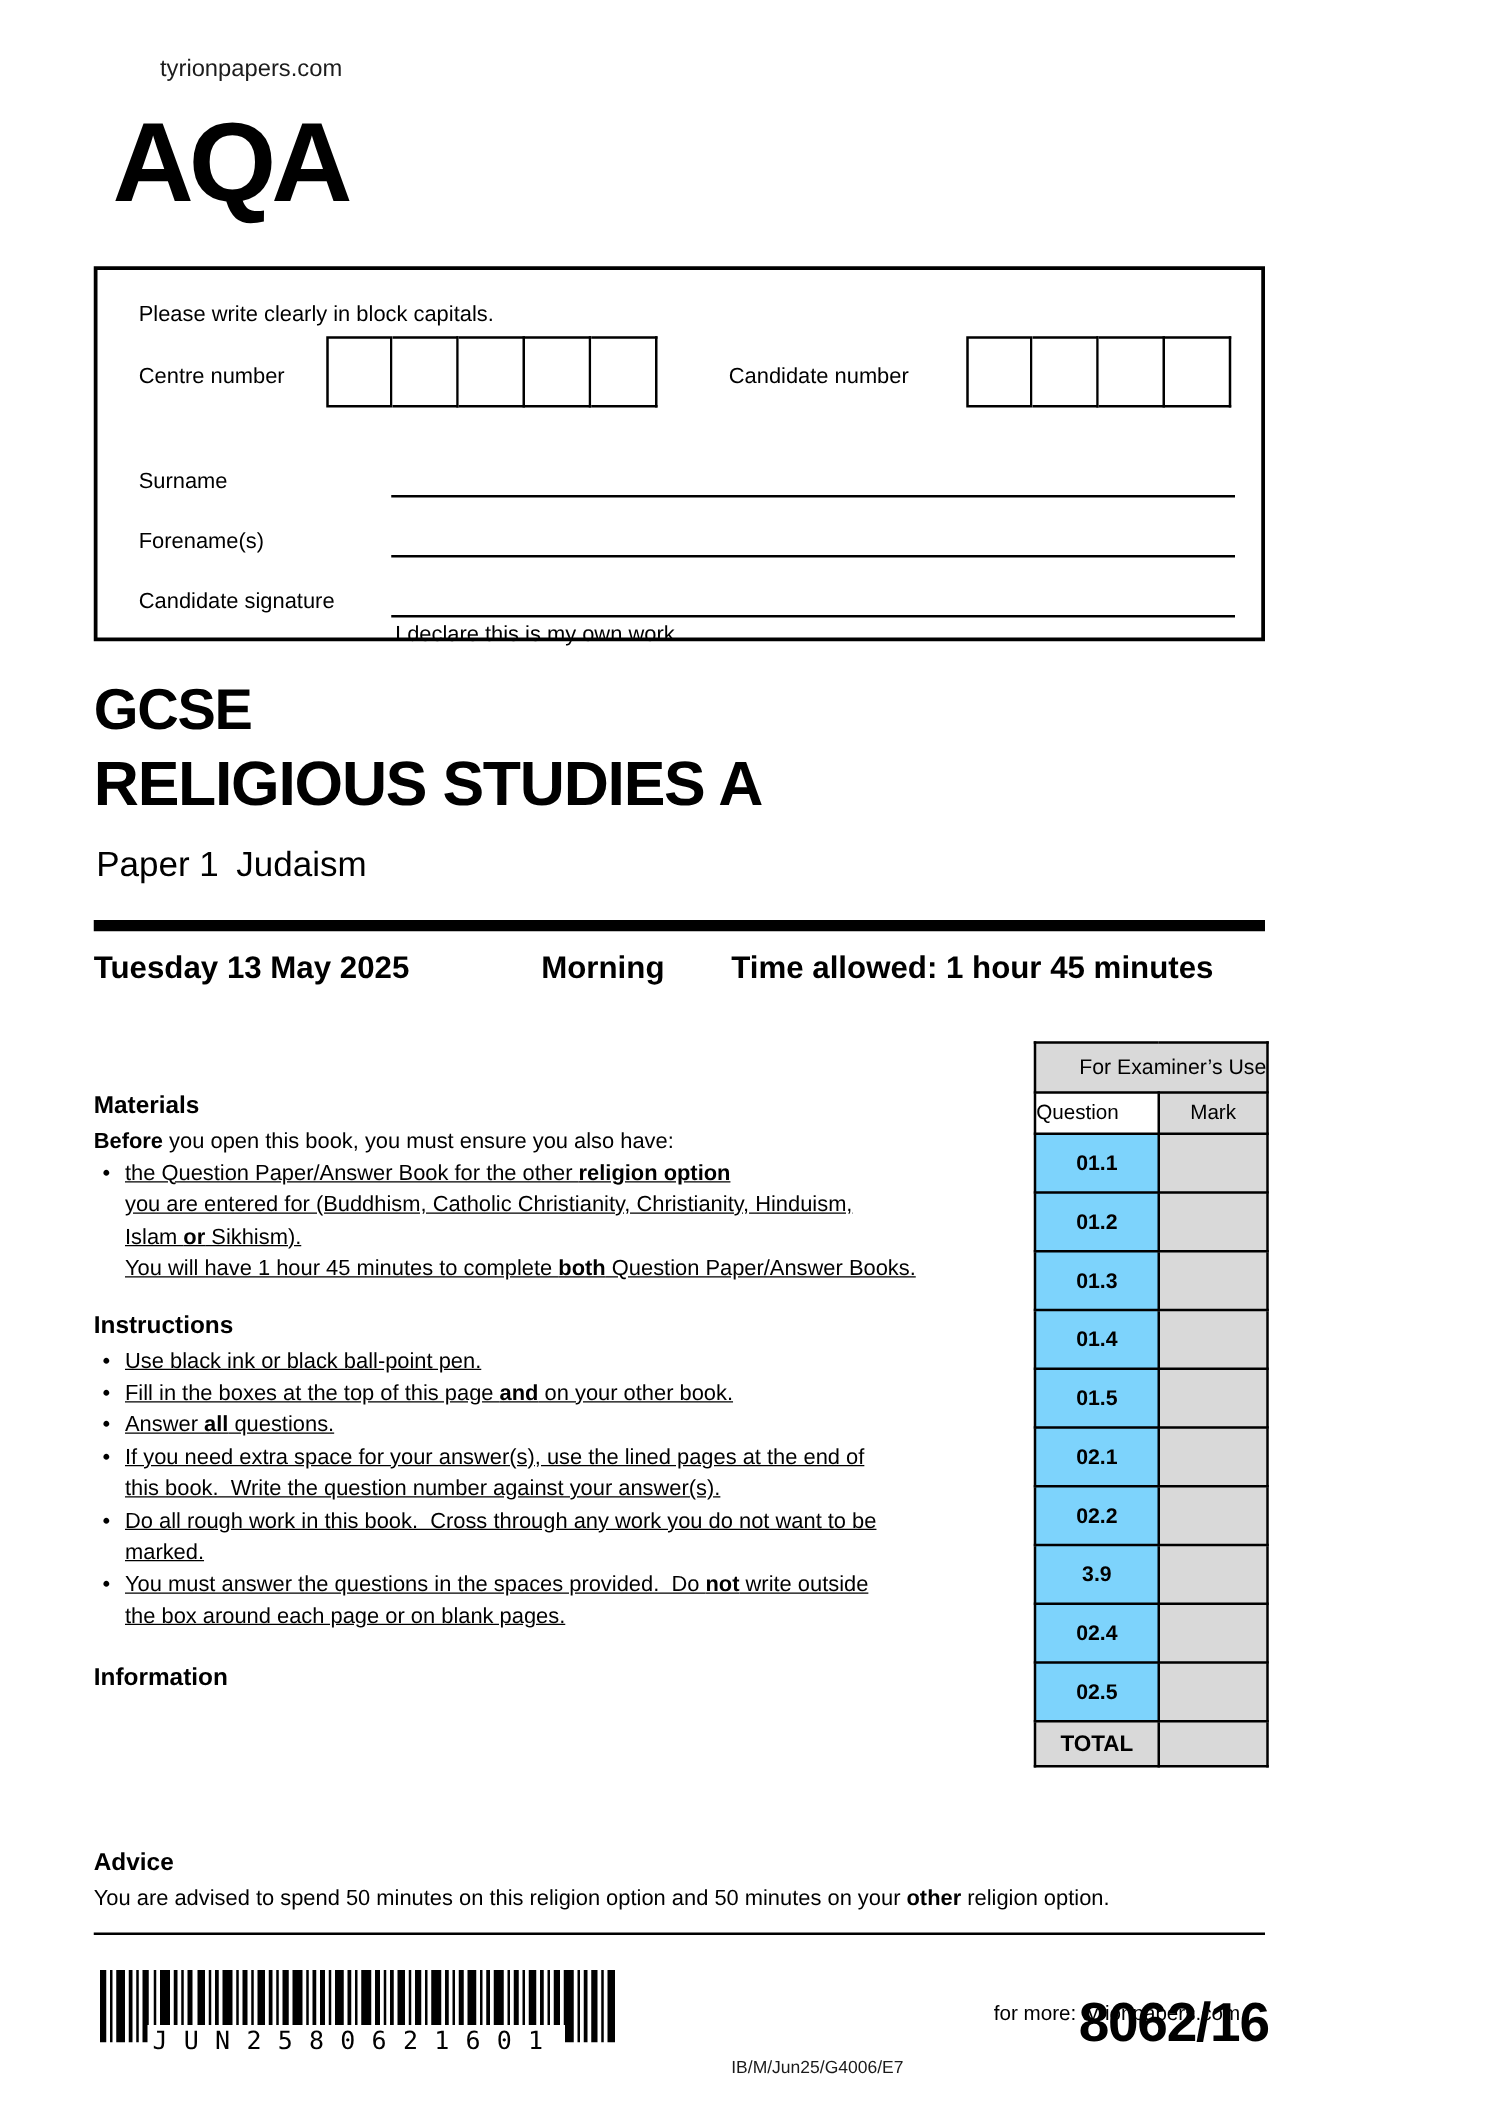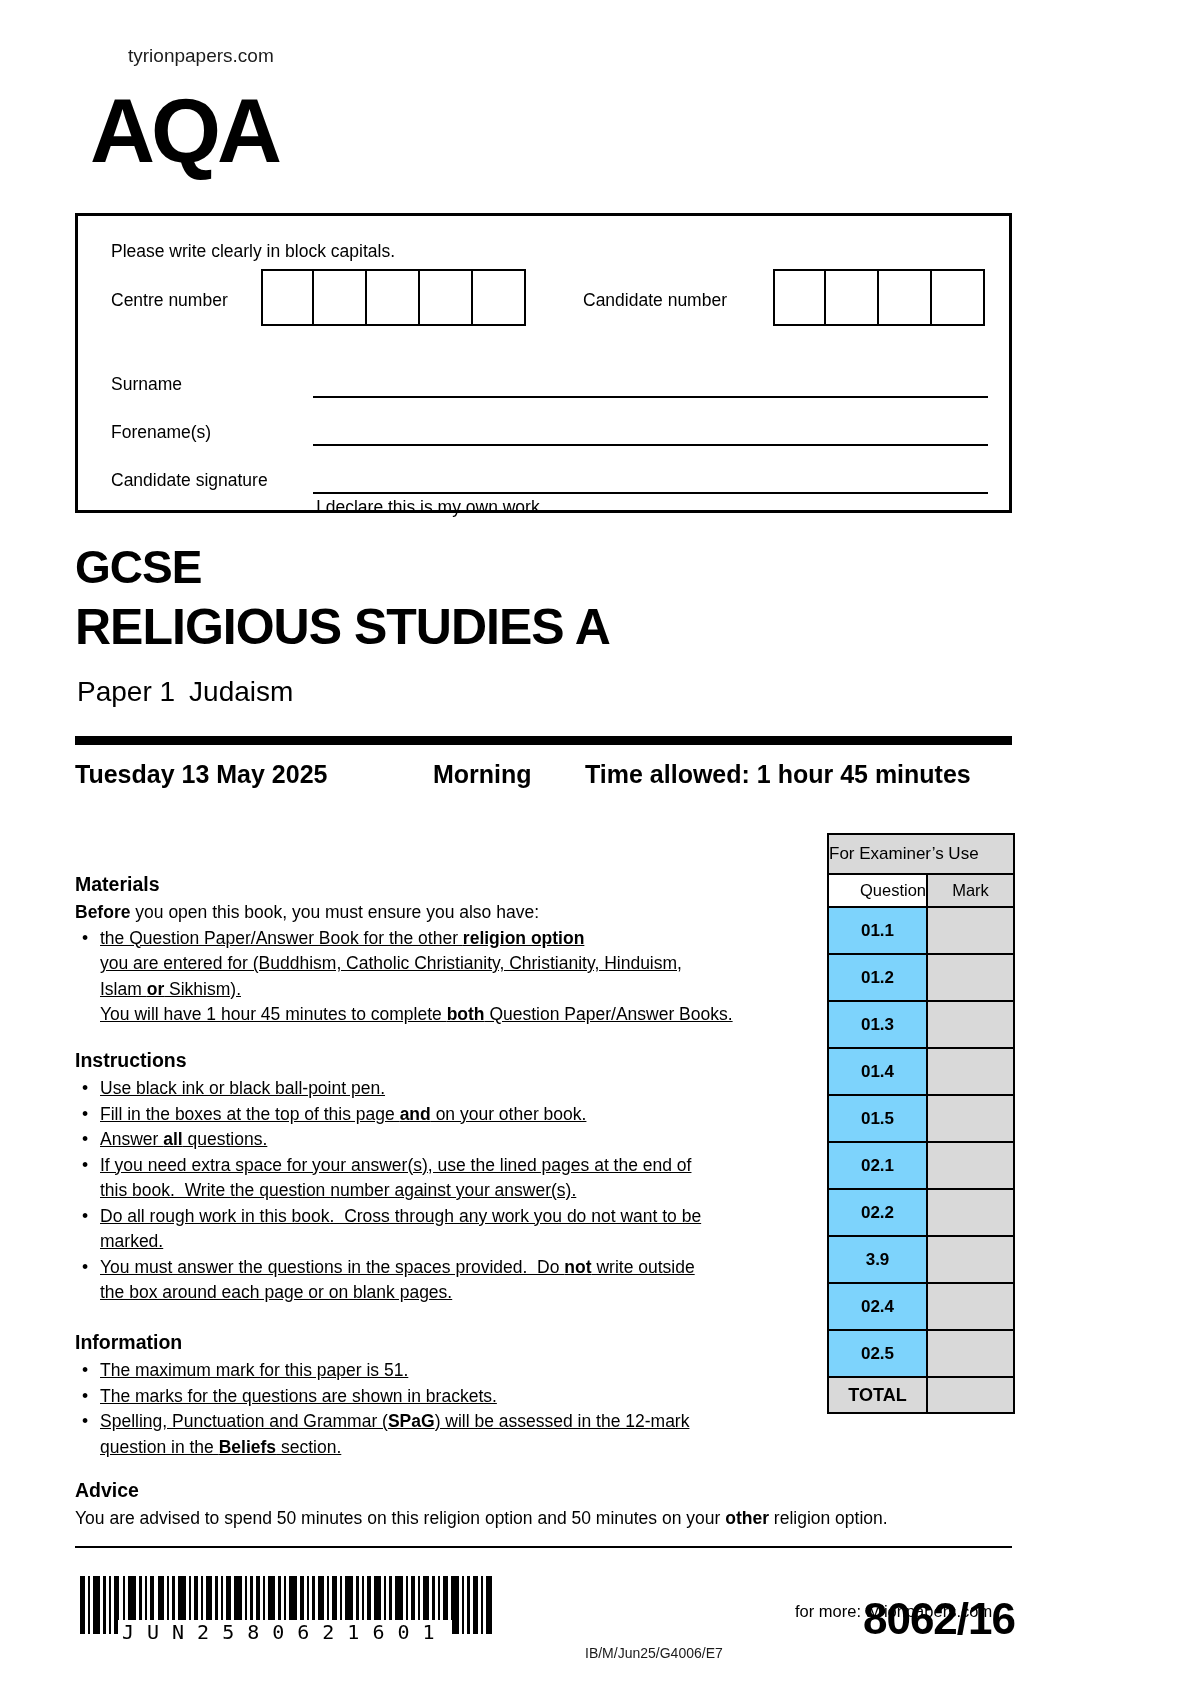--- a/index.html
+++ b/index.html
@@ -45,22 +45,22 @@
   .section li { position:relative; padding-left:25px;text-decoration:underline; }
   .section li::before { content:"\2022"; position:absolute; left:7px; top:0; }
   .sec-materials { left:75px; top:872px; width:760px; }
   .sec-instructions { left:75px; top:1048px; width:760px; }
   .sec-information { left:75px; top:1330px; width:900px; }
   .sec-advice { left:75px; top:1478px; width:945px; }
 
   
   .examiner { left:827px; top:833px; border-collapse:collapse; }
   .examiner td, .examiner th { border:2.5px solid #000; font-weight:400; }
-  .examiner .title-cell { width:186px; height:40px; text-align:left; font-size:17px; background:#d9d9d9; }
-  .examiner .hdr-q { width:99px; height:33px; text-align:right; font-size:16.5px; background:#fff; }
+  .examiner .title-cell { width:186px; height:40px; text-align:right; font-size:17px; background:#d9d9d9; }
+  .examiner .hdr-q { width:99px; height:33px; text-align:left; font-size:16.5px; background:#fff; }
   .examiner .hdr-m { width:87px; text-align:center; font-size:16.5px; background:#d9d9d9; }
   .examiner .q-cell { height:47px; text-align:center; font-size:17px; font-weight:700; background:#7dd3fc; }
   .examiner .m-cell { background:#d9d9d9; }
   .examiner .total-q { height:36px; text-align:center; font-size:18px; font-weight:700; background:#d9d9d9; }
   .examiner .total-m { background:#d9d9d9; }
 
   
   .rule-thin { left:75px; top:1546px; width:937px; height:2px; background:#000; }
   .barcode-wrap { left:80px; top:1576px; width:412px; height:70px; }
   .barcode-text {
@@ -140,25 +140,20 @@
       <li>Fill in the boxes at the top of this page <b>and</b> on your other book.</li>
       <li>Answer <b>all</b> questions.</li>
       <li>If you need extra space for your answer(s), use the lined pages at the end of<br>this book.  Write the question number against your answer(s).</li>
       <li>Do all rough work in this book.  Cross through any work you do not want to be<br>marked.</li>
       <li>You must answer the questions in the spaces provided.  Do <b>not</b> write outside<br>the box around each page or on blank pages.</li>
     </ul>
   </div>
 
   <div class="abs section sec-information">
     <h3>Information</h3>
-    <ul>
-      <li>The maximum mark for this paper is 51.</li>
-      <li>The marks for the questions are shown in brackets.</li>
-      <li>Spelling, Punctuation and Grammar (<b>SPaG</b>) will be assessed in the 12-mark<br>question in the <b>Beliefs</b> section.</li>
-    </ul>
   </div>
 
   <div class="abs section sec-advice">
     <h3>Advice</h3>
     <p>You are advised to spend 50 minutes on this religion option and 50 minutes on your <b>other</b> religion option.</p>
   </div>
 
   <table class="abs examiner">
     <thead>
       <tr>

